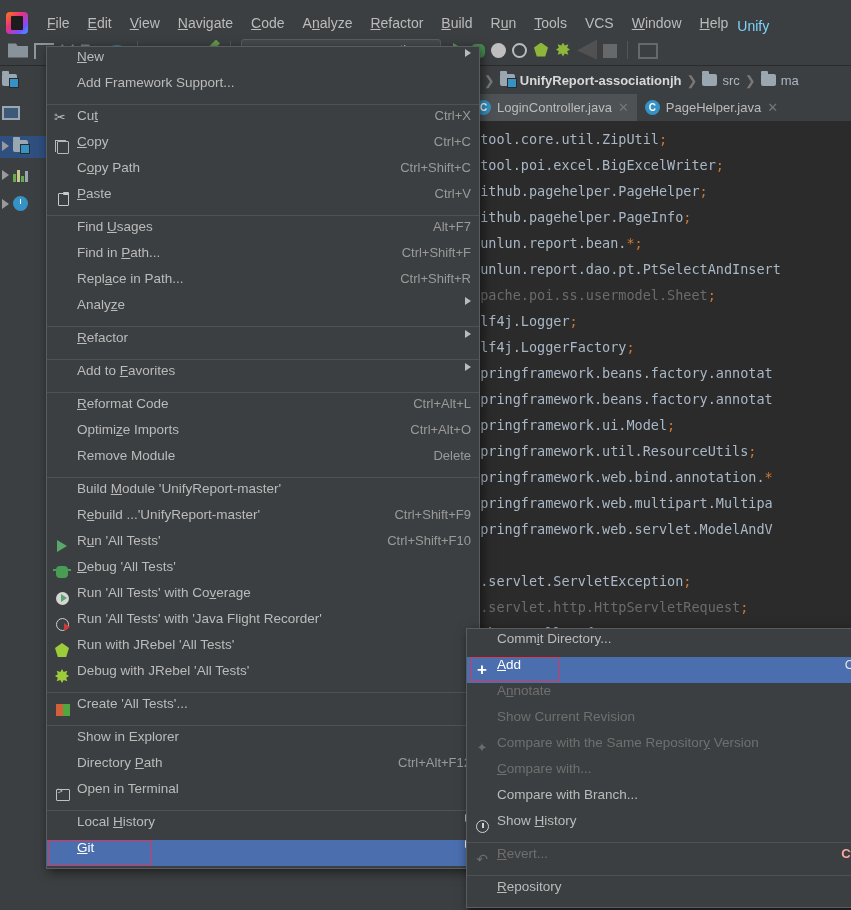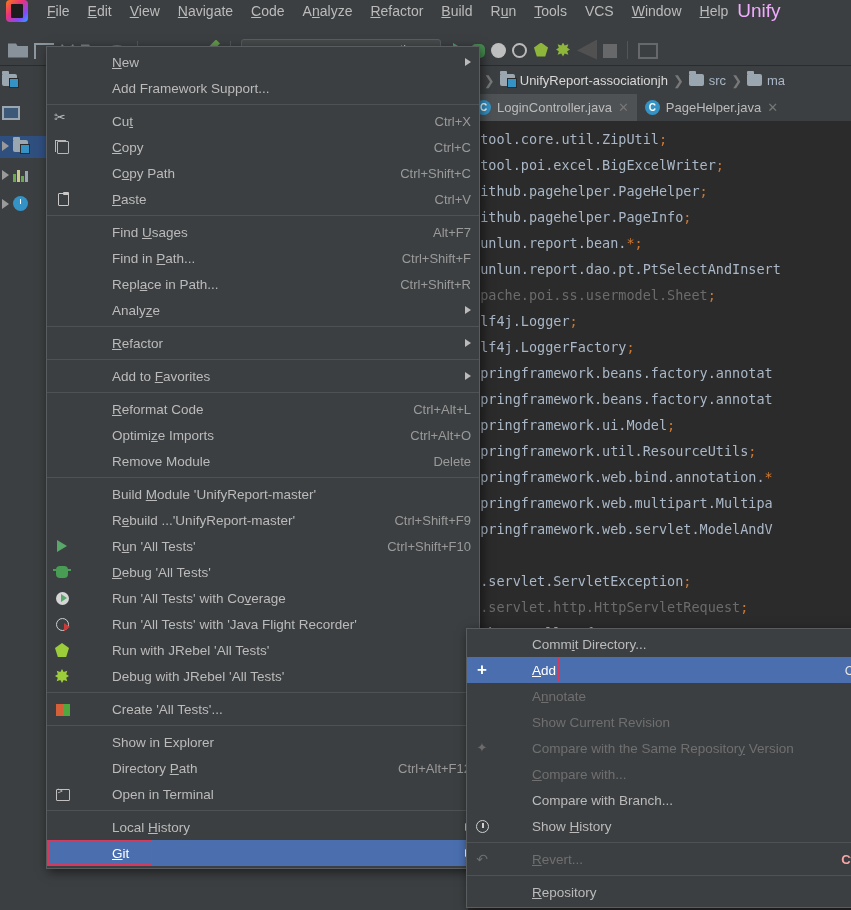--- a/index.html
+++ b/index.html
@@ -12,39 +12,39 @@
     font-size: 13px;
     color: #bbbbbb;
     -webkit-font-smoothing: antialiased;
   }
   #root { position: relative; width: 851px; height: 910px; overflow: hidden; }
 
   
   .menubar {
     position: absolute; left: 0; top: 0; width: 755px; height: 34px;
     background: #3c3f41;
-    display: flex; align-items: flex-start;
+    display: flex; align-items: flex-end;
     padding-left: 6px;
   }
   .app-logo {
     width: 22px; height: 22px; margin-right: 10px;
     border-radius: 4px;
     background: linear-gradient(135deg,#f97a12 0%,#e8317f 40%,#7c4dff 75%,#2ea8ff 100%);
     position: relative; flex: 0 0 auto;
   }
   .app-logo::after {
     content: ""; position: absolute; left: 5px; top: 4px; width: 12px; height: 14px;
     background: #1c1c1c; border-radius: 1px;
   }
   .mb-item {
     padding: 3px 9px; color: #bbbbbb; font-size: 14px; white-space: nowrap;
     cursor: default;
   }
   .mb-item .mn { text-decoration: underline; }
-  .mb-right { margin-left: auto; padding-right: 2px; color: #f0abfc; font-size: 19px; }
+  .mb-right { margin-left: auto; padding-right: 2px; color: #7dd3fc; font-size: 14px; }
 
   
   .toolbar {
     position: absolute; left: 0; top: 34px; width: 851px; height: 32px;
     background: #3c3f41; border-bottom: 1px solid #2b2b2b;
     display: flex; align-items: center; padding-left: 8px; gap: 6px;
   }
   .tb-ico { width: 20px; height: 20px; position: relative; opacity: .85; flex: 0 0 auto; }
   .tb-sep { width: 1px; height: 18px; background: #555; margin: 0 4px; }
   .run-config {
@@ -54,21 +54,21 @@
   }
   .caret-d { width:0;height:0;border-left:4px solid transparent;border-right:4px solid transparent;border-top:5px solid #c0c0c0; }
 
   
   .breadcrumb {
     position: absolute; left: 0; top: 66px; width: 851px; height: 28px;
     background: #3c3f41; display: flex; align-items: center;
     padding-left: 6px; gap: 5px; font-size: 13px; color: #a9b7c6; overflow: hidden;
   }
   .crumb { display: flex; align-items: center; gap: 5px; white-space: nowrap; }
-  .crumb.bold { color: #d8d8d8; font-weight: normal; }
+  .crumb.bold { color: #d8d8d8; font-weight: bold; }
   .crumb-sep { color: #787878; }
   .folder-ico {
     width: 15px; height: 12px; background: #9aa7b0; border-radius: 1px 2px 2px 2px;
     position: relative; flex: 0 0 auto;
   }
   .folder-ico::before {
     content:""; position:absolute; left:0; top:-3px; width:7px; height:3px;
     background:#9aa7b0; border-radius:1px 1px 0 0;
   }
   .folder-ico.mod::after {
@@ -117,22 +117,22 @@
   
   .menu {
     position: absolute; background: #3c3f41; border: 1px solid #5a5d5f;
     box-shadow: 2px 3px 10px rgba(0,0,0,.55);
     padding: 2px 0; font-size: 13.5px; color: #bbbbbb;
   }
   #main-menu { left: 46px; top: 46px; width: 434px; }
   #git-submenu { left: 466px; top: 628px; width: 447px; }
 
   .mi {
-    position: relative; height: 26px; display: flex; align-items: center;
-    padding: 0 8px 0 0; white-space: nowrap; cursor: default; gap: 35px;
+    position: relative; height: 26px; display: flex; 
+    padding: 0 8px 0 0; white-space: nowrap; cursor: default;
   }
   .mi .gut { width: 30px; flex: 0 0 30px; display: flex; align-items: center; justify-content: center; }
   .mi .lbl { flex: 1 1 auto; overflow: hidden; text-overflow: ellipsis; }
   .mi .acc { color: #9a9a9a; margin-left: 18px; font-size: 13px; }
   .mi .arrow {
     width:0;height:0;border-top:4.5px solid transparent;border-bottom:4.5px solid transparent;
     border-left:6px solid #bbbbbb; margin-left: 14px; flex:0 0 auto;
   }
   .mi.sel { background: #4b6eaf; color: #ffffff; }
   .mi.sel .acc { color: #e4e4e4; }

